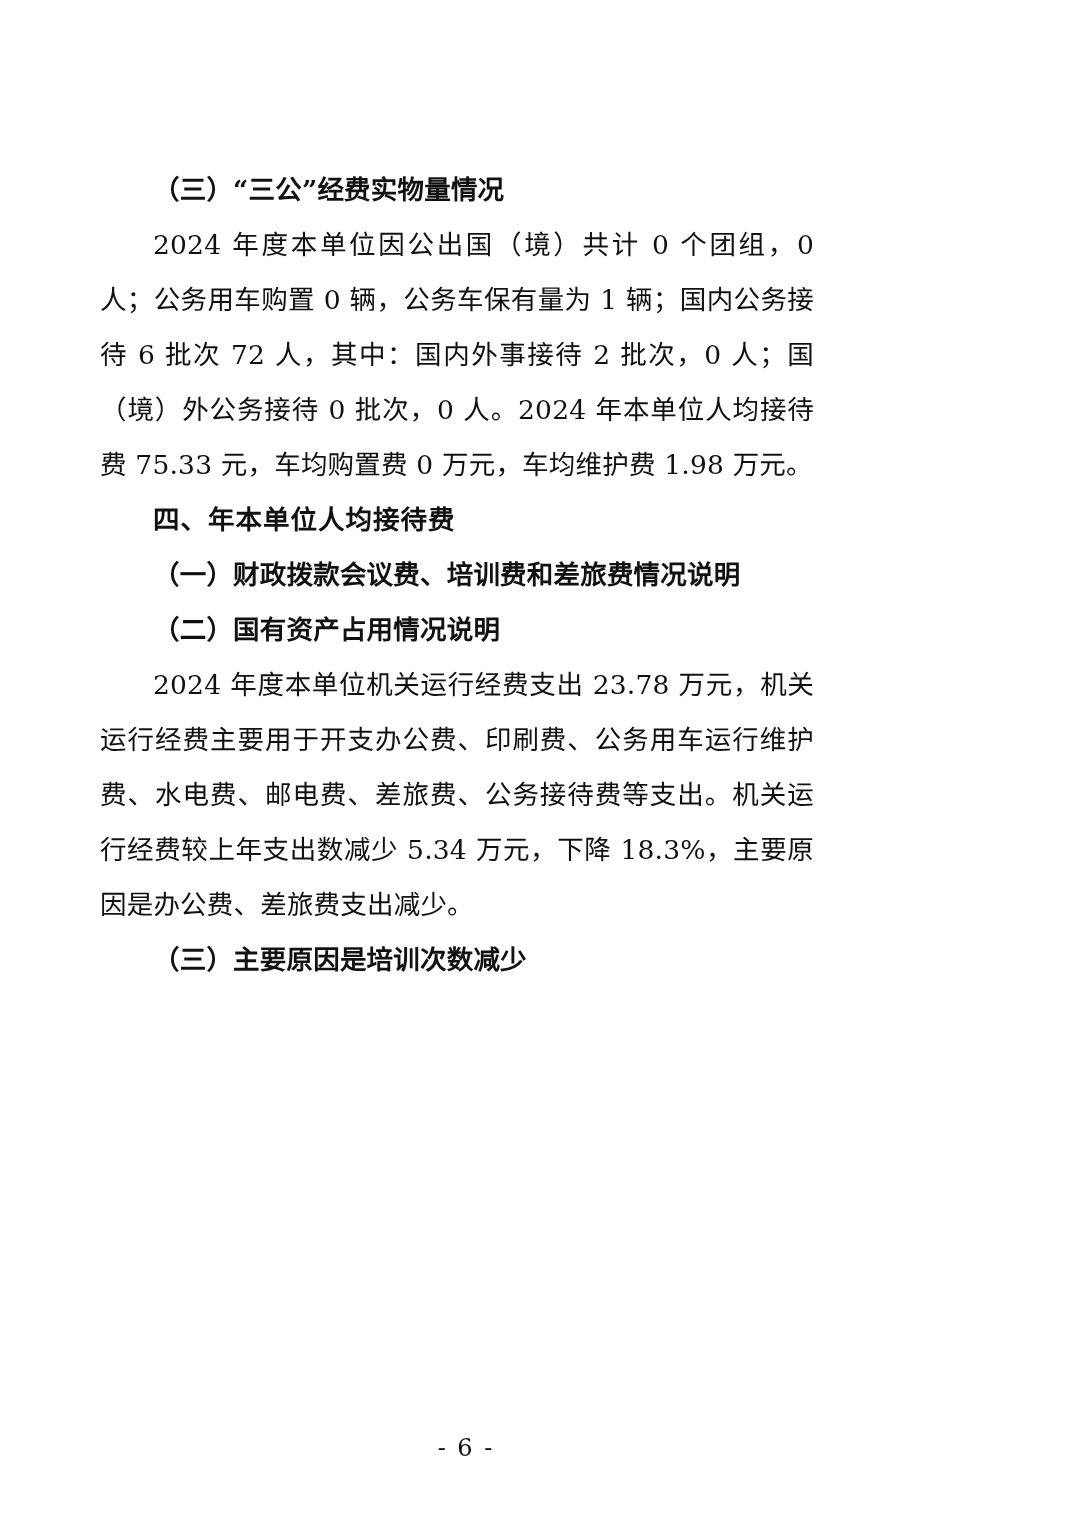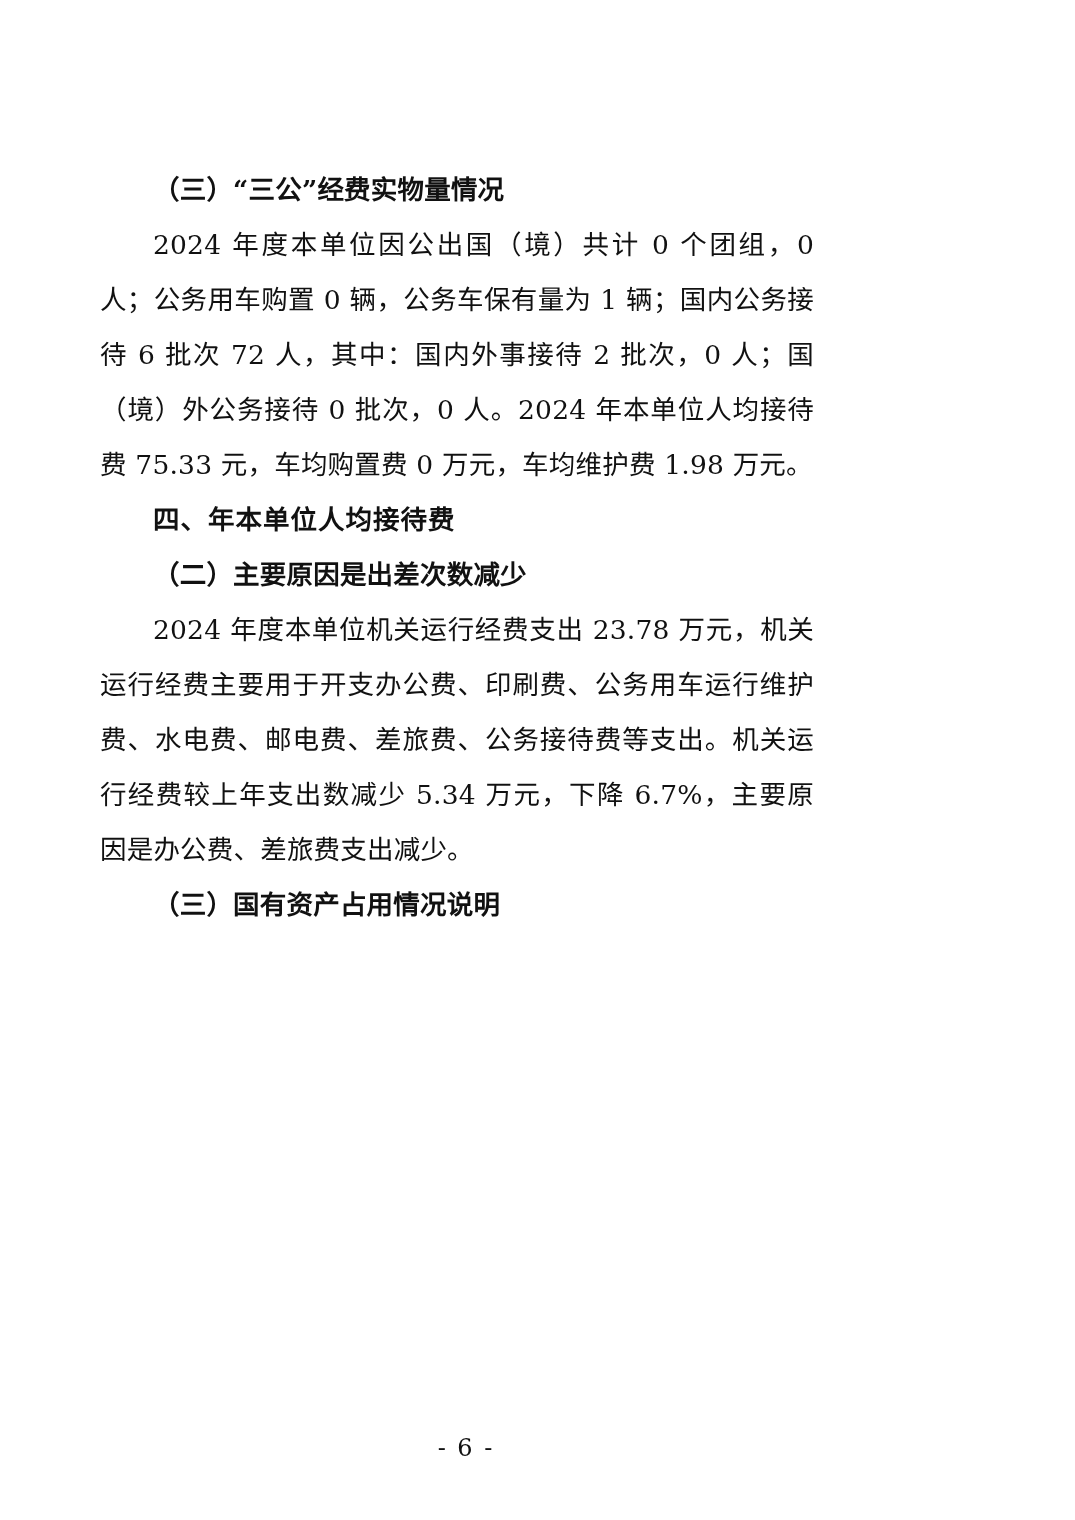--- a/index.html
+++ b/index.html
@@ -61,18 +61,19 @@
   }
 </style>
 </head>
 <body>
 
 <div class="page">
   <div class="doc-body">
     <p class="sub-heading">（三）“三公”经费实物量情况</p>
     <p class="para">2024 年度本单位因公出国（境）共计 0 个团组，0 人；公务用车购置 0 辆，公务车保有量为 1 辆；国内公务接待 6 批次 72 人，其中：国内外事接待 2 批次，0 人；国（境）外公务接待 0 批次，0 人。2024 年本单位人均接待费 75.33 元，车均购置费 0 万元，车均维护费 1.98 万元。</p>
     <p class="heading-1">四、年本单位人均接待费</p>
-    <p class="sub-heading">（二）主要原因是出差次数减少</p>
-    <p class="para">2024 年度本单位机关运行经费支出 23.78 万元，机关运行经费主要用于开支办公费、印刷费、公务用车运行维护费、水电费、邮电费、差旅费、公务接待费等支出。机关运行经费较上年支出数减少 5.34 万元，下降 6.7%，主要原因是办公费、差旅费支出减少。</p>
-    <p class="sub-heading">（三）国有资产占用情况说明</p>
+    <p class="sub-heading">（一）财政拨款会议费、培训费和差旅费情况说明</p>
+    <p class="sub-heading">（二）国有资产占用情况说明</p>
+    <p class="para">2024 年度本单位机关运行经费支出 23.78 万元，机关运行经费主要用于开支办公费、印刷费、公务用车运行维护费、水电费、邮电费、差旅费、公务接待费等支出。机关运行经费较上年支出数减少 5.34 万元，下降 18.3%，主要原因是办公费、差旅费支出减少。</p>
+    <p class="sub-heading">（三）主要原因是培训次数减少</p>
   </div>
   <div class="footer">- 6 -</div>
 </div>
 
 </body></html>

